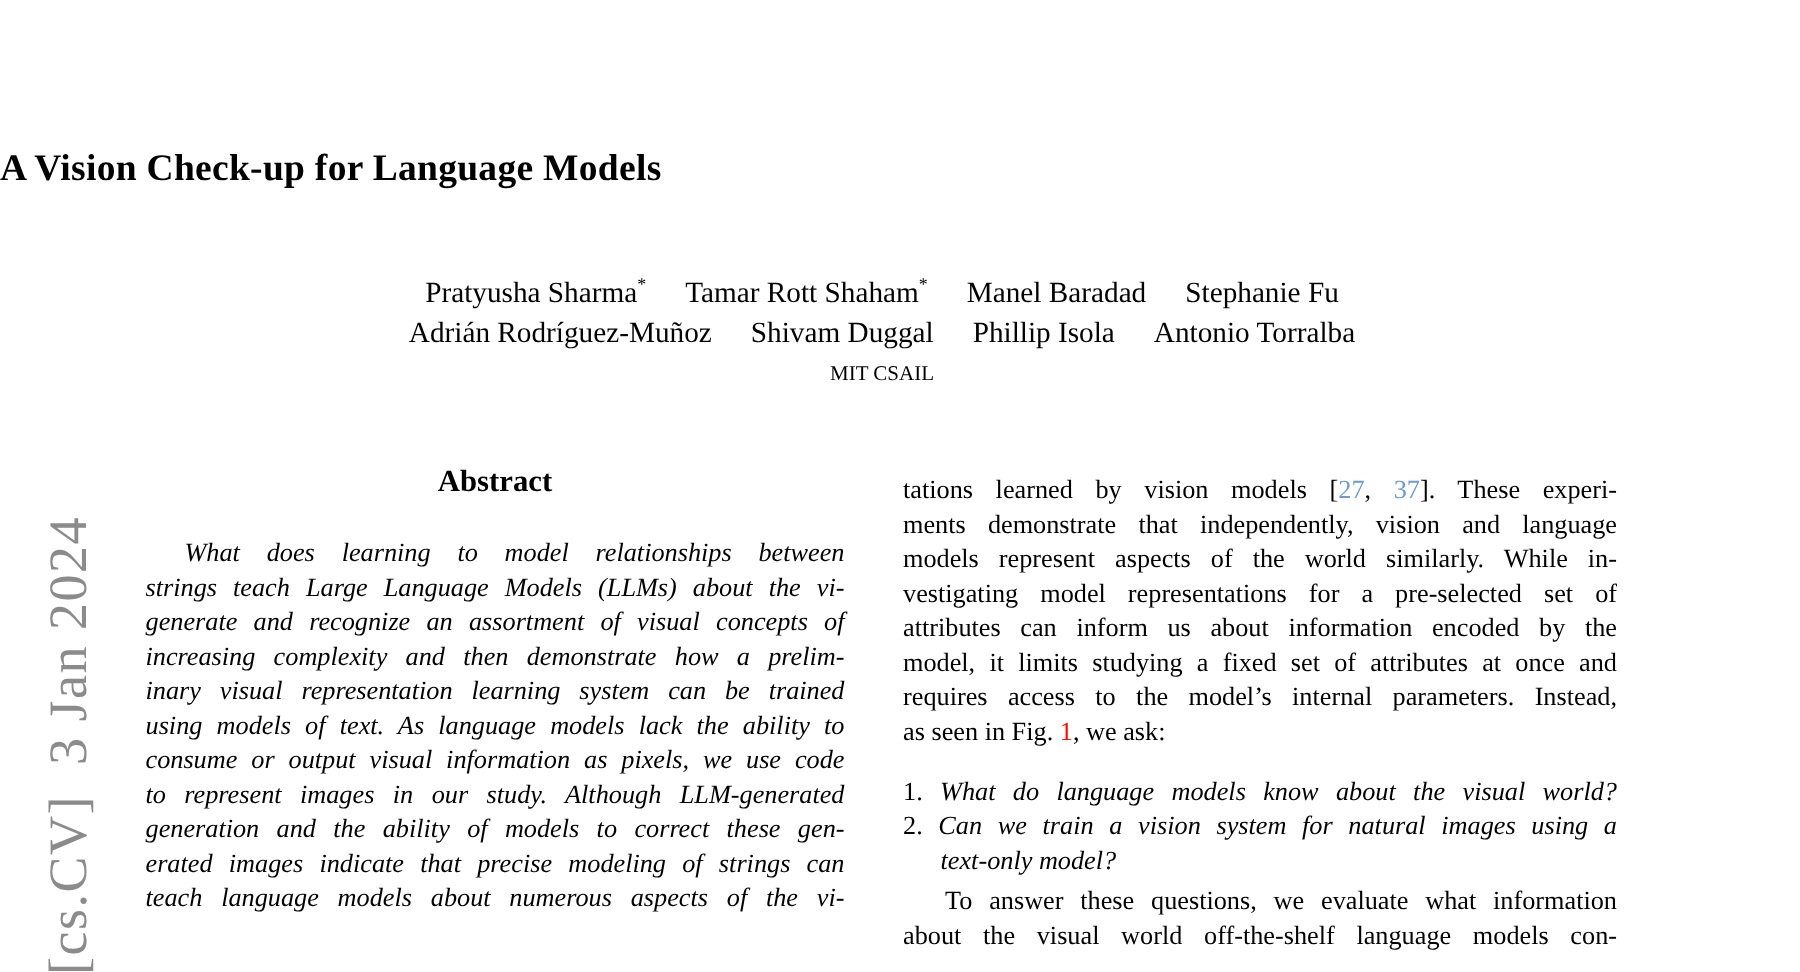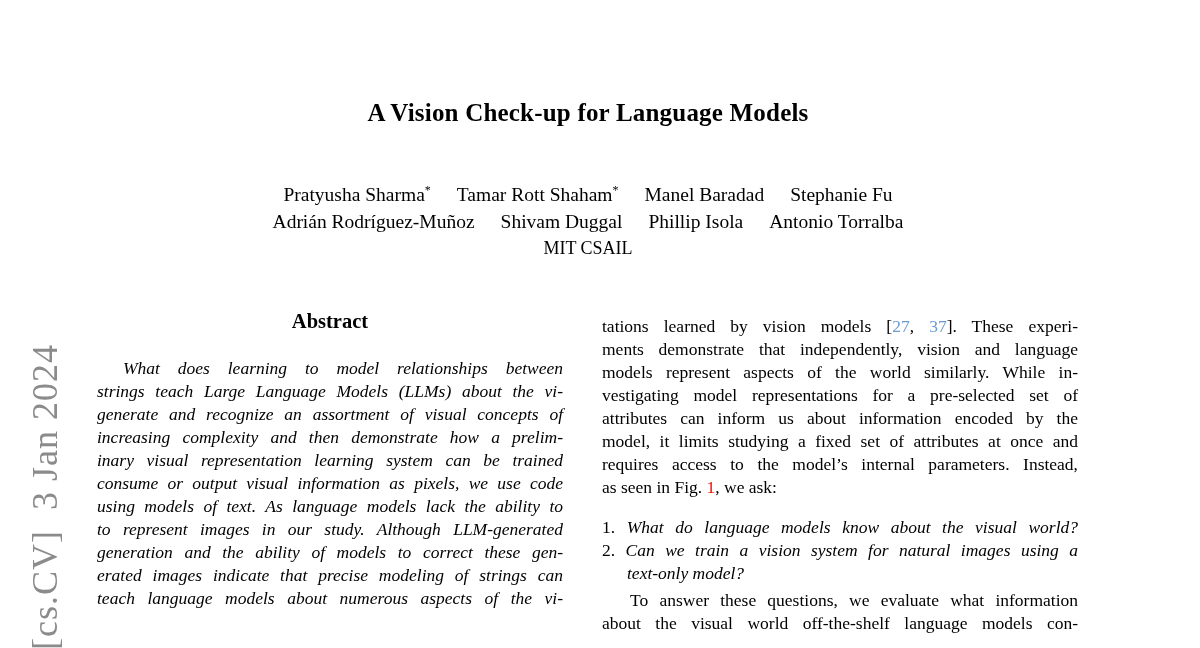--- a/index.html
+++ b/index.html
@@ -6,29 +6,29 @@
   .page{
     position:relative;
     width:1200px;height:648px;
     background:#ffffff;
     overflow:hidden;
     font-family:"Liberation Serif","DejaVu Serif",serif;
     color:#000;
   }
   .paper-title{
     position:absolute;left:0;top:99px;width:1176px;
-    text-align:center;font-weight:bold;font-size:25px;letter-spacing:.2px;
+    text-align:left;font-weight:bold;font-size:25px;letter-spacing:.2px;
   }
   .authors{
     position:absolute;left:0;top:176px;width:1176px;
     text-align:center;font-size:19.5px;line-height:27px;
   }
   .author{white-space:nowrap;margin:0 13px;}
   .author sup{font-size:12px;}
-  .affiliation{font-size:18px;}
+  .affiliation{font-size:14px;}
   .col{position:absolute;font-size:17.5px;line-height:23px;}
   .col-left{left:97px;top:310px;width:466px;}
   .col-right{left:602px;top:315px;width:476px;}
   .abstract-heading{
     text-align:center;font-weight:bold;font-size:20.5px;margin-bottom:24px;
   }
   .abstract-body{font-style:italic;}
   .tline{text-align:justify;text-align-last:justify;}
   .tline.last{text-align-last:left;}
   .seg-plain{}
@@ -59,22 +59,22 @@
   </div>
 
   <div class="col col-left">
     <div class="abstract-heading">Abstract</div>
     <div class="abstract-body" id="abstract-body">
         <div class="tline" style="text-indent: 26px;"><span class="seg-plain">What does learning to model relationships between</span></div>
         <div class="tline"><span class="seg-plain">strings teach Large Language Models (LLMs) about the vi-</span></div>
         <div class="tline"><span class="seg-plain">generate and recognize an assortment of visual concepts of</span></div>
         <div class="tline"><span class="seg-plain">increasing complexity and then demonstrate how a prelim-</span></div>
         <div class="tline"><span class="seg-plain">inary visual representation learning system can be trained</span></div>
+        <div class="tline"><span class="seg-plain">using models of text. As language models lack the ability to</span></div>
         <div class="tline"><span class="seg-plain">consume or output visual information as pixels, we use code</span></div>
-        <div class="tline"><span class="seg-plain">using models of text. As language models lack the ability to</span></div>
         <div class="tline"><span class="seg-plain">to represent images in our study. Although LLM-generated</span></div>
         <div class="tline"><span class="seg-plain">generation and the ability of models to correct these gen-</span></div>
         <div class="tline"><span class="seg-plain">erated images indicate that precise modeling of strings can</span></div>
         <div class="tline"><span class="seg-plain">teach language models about numerous aspects of the vi-</span></div>
       </div>
   </div>
 
   <div class="col col-right" id="right-col">
       <div class="tline"><span class="seg-plain">tations learned by vision models [</span><span class="seg-cite">27</span><span class="seg-plain">, </span><span class="seg-cite">37</span><span class="seg-plain">].  These experi-</span></div>
       <div class="tline"><span class="seg-plain">ments demonstrate that independently, vision and language</span></div>

